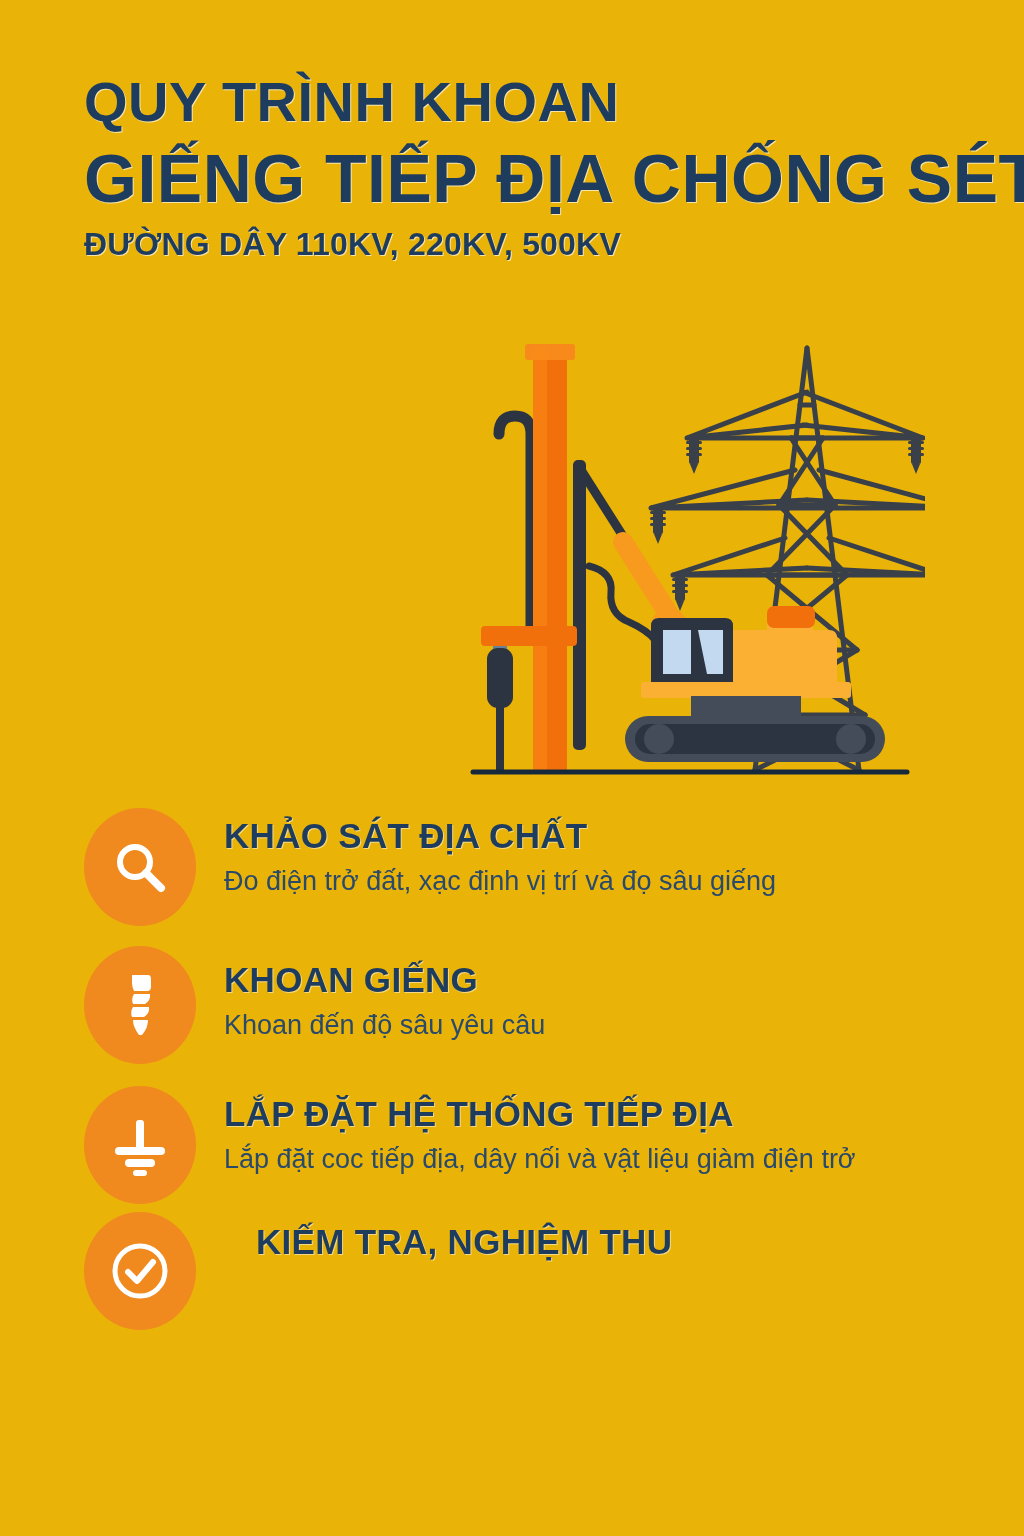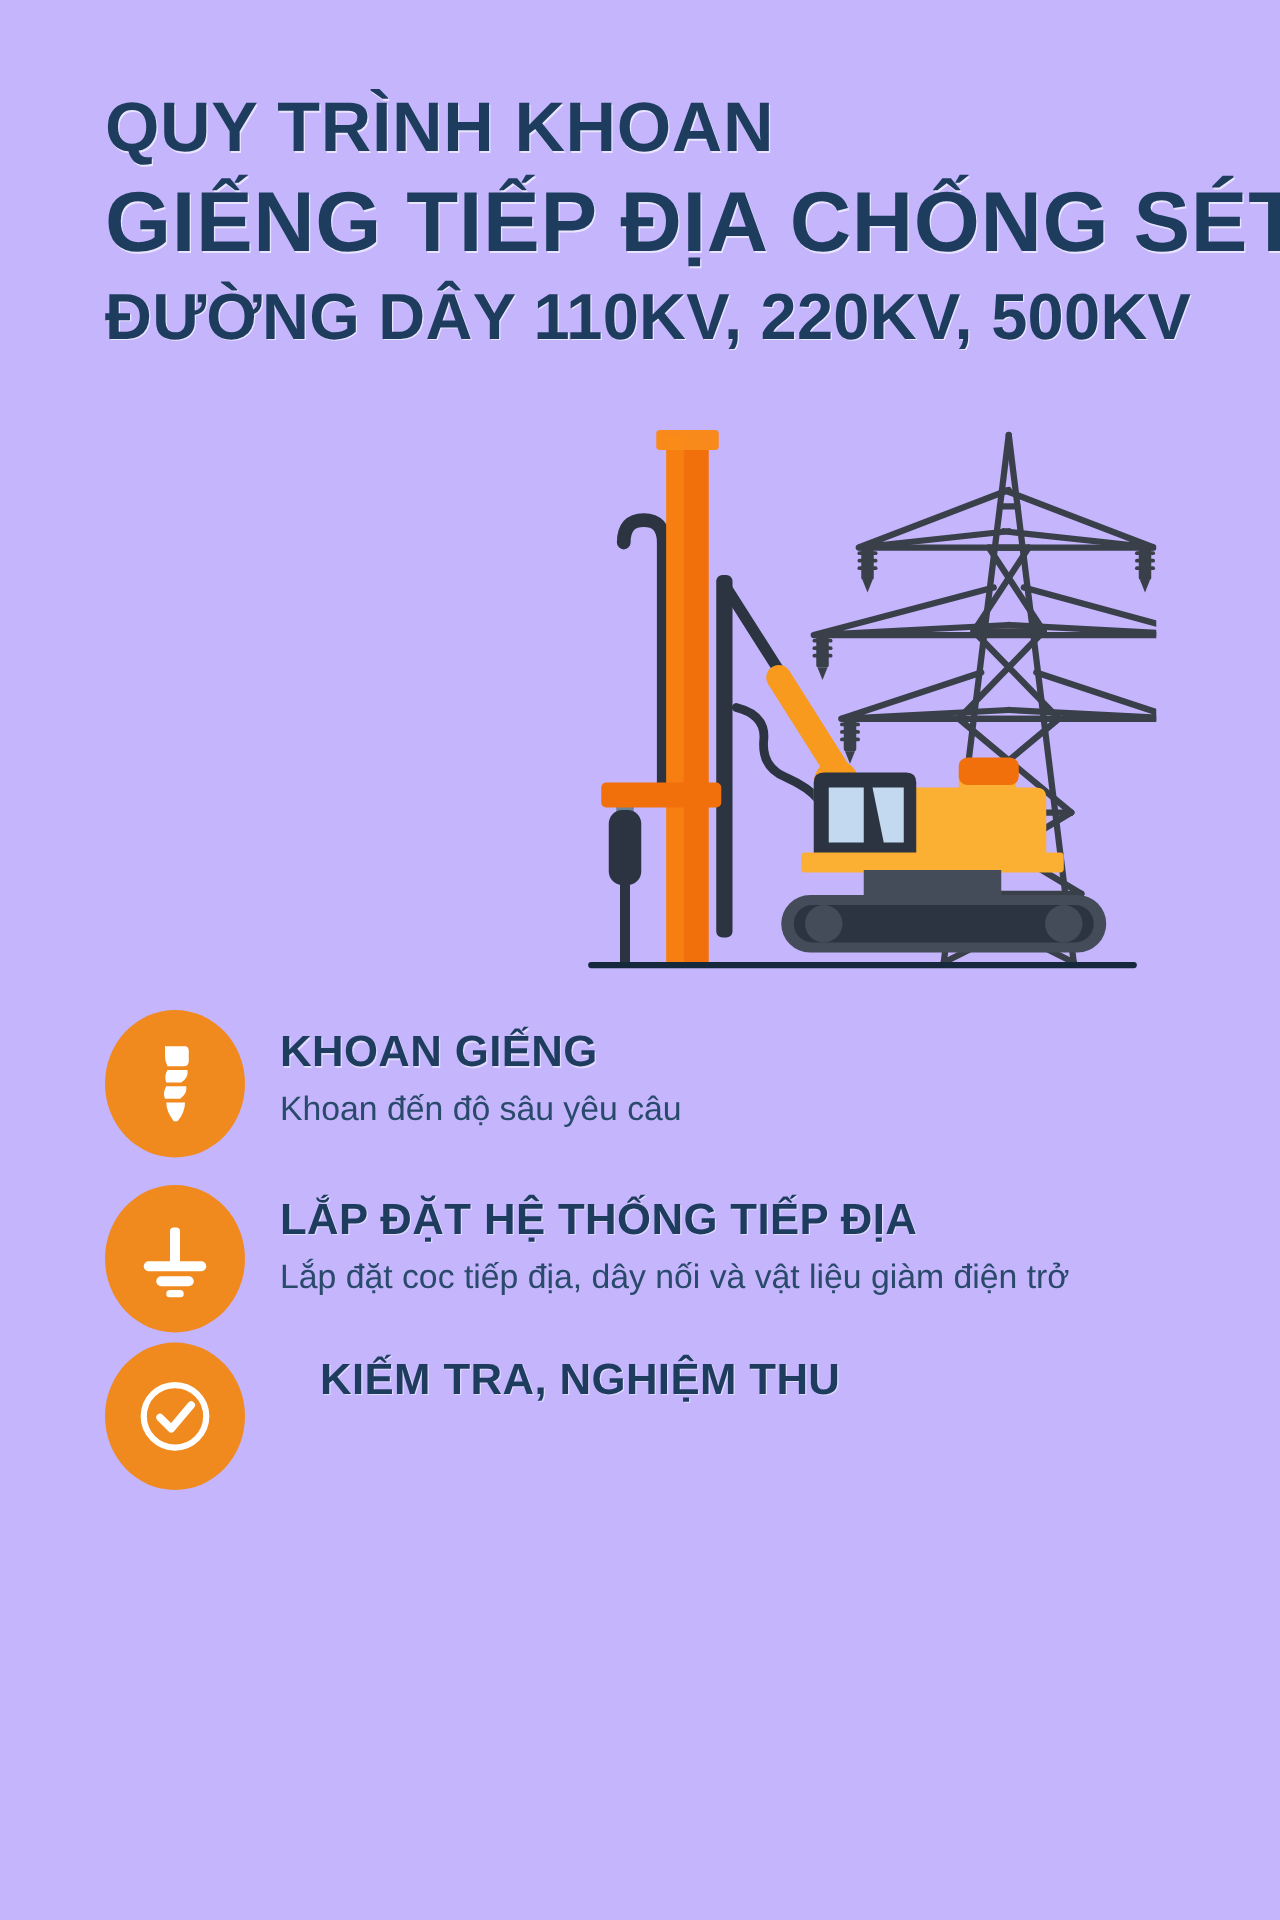--- a/index.html
+++ b/index.html
@@ -11,41 +11,41 @@
     height: 1536px;
     background: #e4f0fb;
     font-family: "Liberation Sans", sans-serif;
     overflow: hidden;
     position: relative;
   }
   .poster {
     position: relative;
     width: 1024px;
     height: 1536px;
-    background: #c4b5fd;
+    background: #eab308;
   }
 
   
   .title-block {
     position: absolute;
     left: 84px;
     top: 74px;
     width: 900px;
   }
   .title-line {
     font-weight: 700;
     color: #1d3c5e;
     letter-spacing: 0.5px;
     line-height: 1.0;
     white-space: nowrap;
     text-shadow: 1px 1px 0 rgba(255,255,255,0.65);
   }
   .title-line.l1 { font-size: 56px; margin-bottom: 14px; }
   .title-line.l2 { font-size: 68px; margin-bottom: 16px; }
-  .title-line.l3 { font-size: 52px; letter-spacing: 0.2px; }
+  .title-line.l3 { font-size: 32px; letter-spacing: 0.2px; }
 
   
   .illustration {
     position: absolute;
     left: 455px;
     top: 330px;
     width: 470px;
     height: 460px;
   }
   .illustration svg { display: block; }
@@ -237,20 +237,34 @@
         <circle cx="204" cy="409" r="15" fill="#434c58"></circle>
         <circle cx="396" cy="409" r="15" fill="#434c58"></circle>
       </g>
 
       <line x1="18" y1="442" x2="452" y2="442" stroke="#16283c" stroke-width="5" stroke-linecap="round"></line>
     </svg>
   </div>
 
   <div class="steps">
 
+    <div class="step s1">
+      <div class="step-icon">
+        <span>
+          <svg width="58" height="58" viewBox="0 0 58 58" xmlns="http://www.w3.org/2000/svg">
+            <circle cx="24" cy="24" r="15" fill="none" stroke="#ffffff" stroke-width="6"></circle>
+            <line x1="35" y1="35" x2="50" y2="50" stroke="#ffffff" stroke-width="8" stroke-linecap="round"></line>
+          </svg>
+        </span>
+      </div>
+      <div class="step-text">
+        <p class="step-title">KHẢO SÁT ĐỊA CHẤT</p>
+        <p class="step-desc">Đo điện trở đất, xạc định vị trí và đọ sâu giếng</p>
+      </div>
+    </div>
 
     <div class="step s2">
       <div class="step-icon">
         <span>
           <svg width="48" height="64" viewBox="0 0 48 64" xmlns="http://www.w3.org/2000/svg">
             <path d="M16 2 L32 2 Q35 2 35 6 L35 14 Q35 18 31 18 L18 18 Q16 14 16 10 Z" fill="#ffffff"></path>
             <path d="M18 21 L34 21 Q35 27 29 31 L17 31 Q15 26 18 21 Z" fill="#ffffff"></path>
             <path d="M17 34 L33 34 Q34 40 28 44 L16 44 Q14 39 17 34 Z" fill="#ffffff"></path>
             <path d="M17 47 L32 47 Q32 55 26 62 L23 62 Q17 54 17 47 Z" fill="#ffffff"></path>
           </svg>

